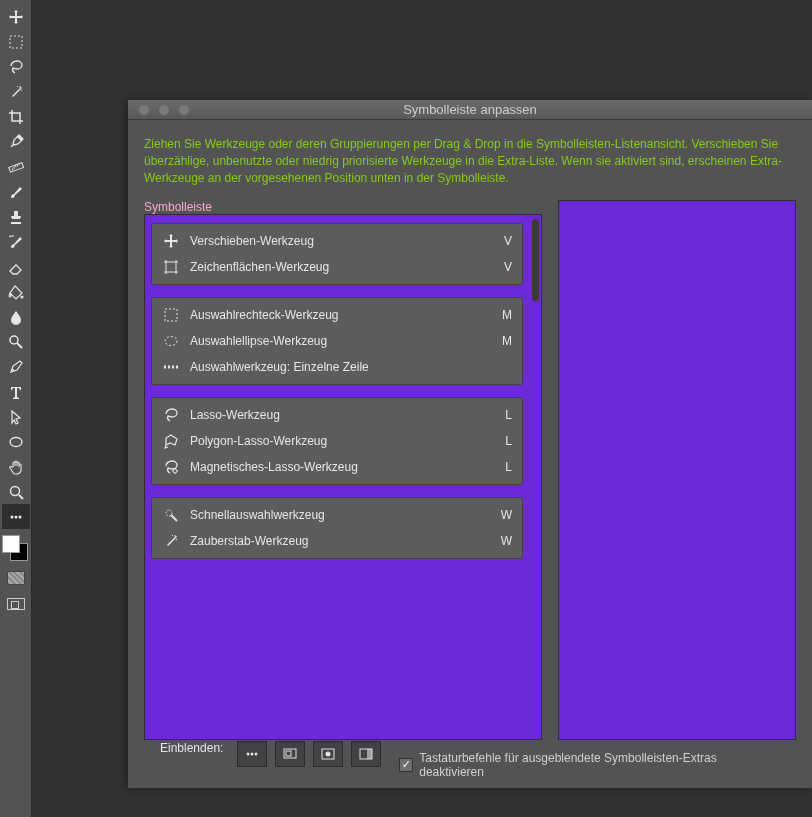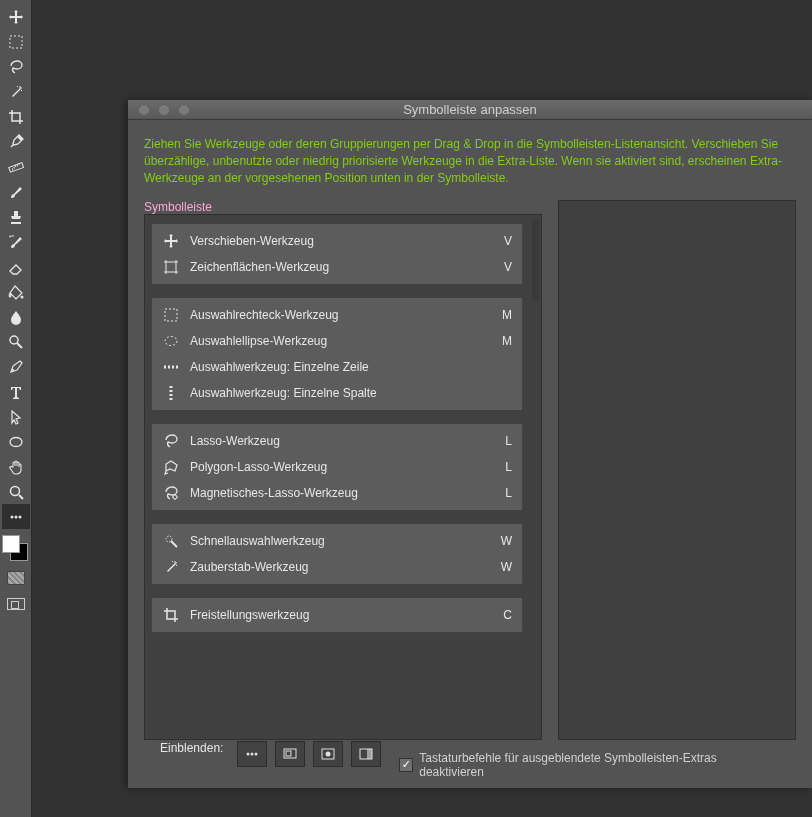--- a/index.html
+++ b/index.html
@@ -126,21 +126,21 @@
     flex-direction: column;
   }
   .panel-left { flex: 0 0 398px; }
   .panel-right { flex: 1; }
   .panel-label {
     color: #f9a8d4;
     margin-bottom: 0;
   }
   .listbox {
     border: 1px solid #2f2f2f;
-    background: #404040;
+    background: #6d28d9;
     flex: 1;
     position: relative;
     overflow: hidden;
   }
   .scroll-inner {
     position: absolute;
     left: 0; top: 0;
     right: 12px;
     padding: 8px 6px 8px 6px;
   }
@@ -533,29 +533,20 @@
                 </div>
                 <div class="row">
                   <span class="icon">
                     <svg width="16" height="16" viewBox="0 0 16 16">
                       <use href="#i-row-marquee"></use>
                     </svg>
                   </span>
                   <span class="name">Auswahlwerkzeug: Einzelne Zeile</span>
                   <span class="key"></span>
                 </div>
-                <div class="row">
-                  <span class="icon">
-                    <svg width="16" height="16" viewBox="0 0 16 16">
-                      <use href="#i-col-marquee"></use>
-                    </svg>
-                  </span>
-                  <span class="name">Auswahlwerkzeug: Einzelne Spalte</span>
-                  <span class="key"></span>
-                </div>
               </div>
               <div class="group">
                 <div class="row">
                   <span class="icon">
                     <svg width="16" height="16" viewBox="0 0 16 16">
                       <use href="#i-lasso"></use>
                     </svg>
                   </span>
                   <span class="name">Lasso-Werkzeug</span>
                   <span class="key">L</span>
@@ -590,31 +581,20 @@
                   <span class="key">W</span>
                 </div>
                 <div class="row">
                   <span class="icon">
                     <svg width="16" height="16" viewBox="0 0 16 16">
                       <use href="#i-wand"></use>
                     </svg>
                   </span>
                   <span class="name">Zauberstab-Werkzeug</span>
                   <span class="key">W</span>
-                </div>
-              </div>
-              <div class="group">
-                <div class="row">
-                  <span class="icon">
-                    <svg width="16" height="16" viewBox="0 0 16 16">
-                      <use href="#i-crop"></use>
-                    </svg>
-                  </span>
-                  <span class="name">Freistellungswerkzeug</span>
-                  <span class="key">C</span>
                 </div>
               </div>
             </div>
           <div class="scrollbar"></div>
         </div>
       </div>
       <div class="panel panel-right">
         <div class="listbox"></div>
       </div>
     </div>

